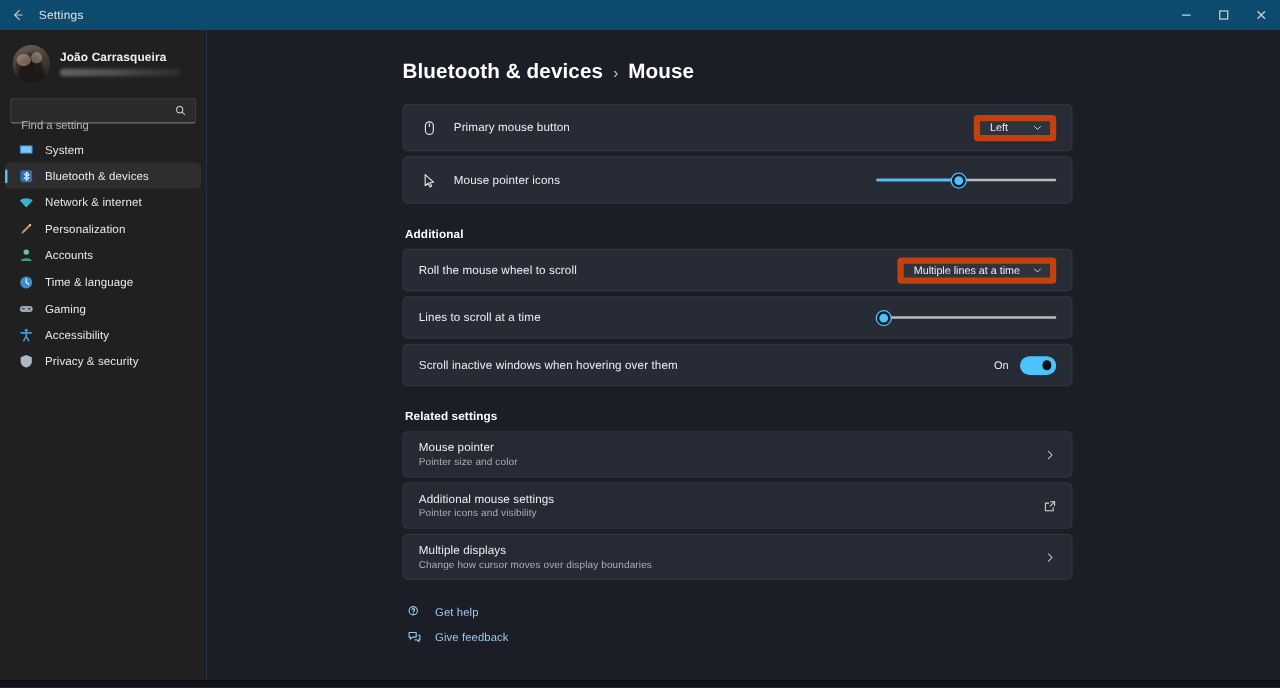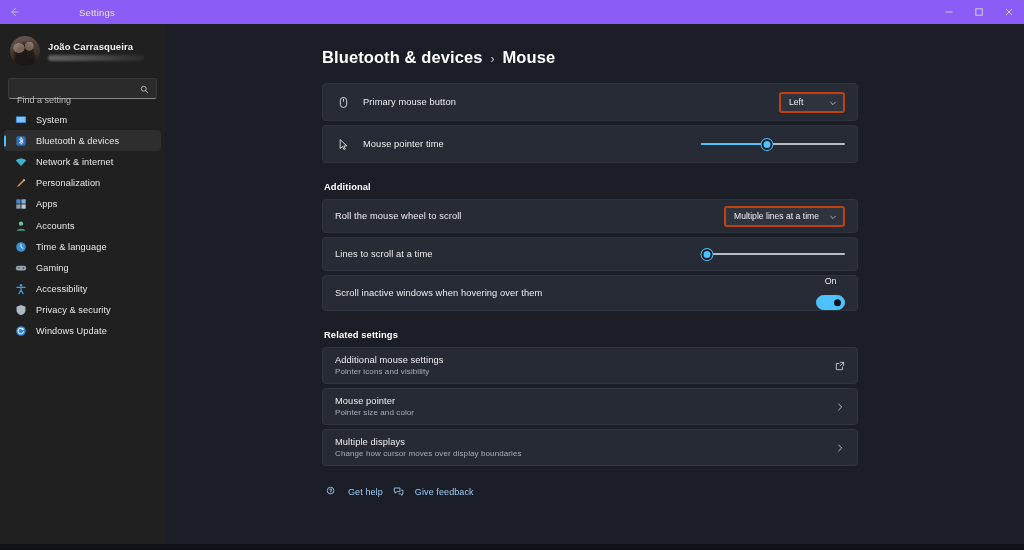--- a/index.html
+++ b/index.html
@@ -13,26 +13,25 @@
     position: relative;
     width: 1024px; height: 550px;
     background: #1b1e26;
     display: flex;
     flex-direction: column;
   }
 
   
   .titlebar {
     height: 24px;
-    background: #8b5cf6;
+    background: #0c4a6e;
     display: flex;
     align-items: center;
     flex: 0 0 24px;
     position: relative;
-    gap: 48px;
   }
   .tb-back {
     width: 28px; height: 24px;
     display: flex; align-items: center; justify-content: center;
     color: #c8c8c8;
   }
   .tb-back svg { display:block; }
   .tb-title {
     font-size: 9.5px;
     color: #e4e4e4;
@@ -244,21 +243,21 @@
     font-weight: 700;
     margin: 18px 0 7px 2px;
     letter-spacing: .1px;
   }
 
   
   .dropdown {
     height: 21px;
     min-width: 66px;
     background: #2f333d;
-    border: 2px solid #c2410c;
+    border: 5px solid #c2410c;
     border-radius: 3px;
     display: flex;
     align-items: center;
     justify-content: space-between;
     padding: 0 6px 0 8px;
     gap: 10px;
   }
   .dropdown .dd-val {
     font-size: 8.6px;
     color: #eeeeee;
@@ -292,21 +291,21 @@
     position: absolute;
     width: 11px; height: 11px;
     border-radius: 50%;
     background: #4cc2ff;
     border: 2.5px solid #1b1e26;
     box-shadow: 0 0 0 1px #4cc2ff;
     transform: translateX(-50%);
   }
 
   
-  .toggle-wrap { display: flex; align-items: center; gap: 9px; flex-direction: column; }
+  .toggle-wrap { display: flex; align-items: center; gap: 9px; }
   .toggle-label { font-size: 8.8px; color: #eeeeee; }
   .toggle {
     width: 29px; height: 15px;
     border-radius: 8px;
     background: #4cc2ff;
     border: 1px solid #4cc2ff;
     position: relative;
   }
   .toggle .knob {
     position: absolute;
@@ -315,21 +314,21 @@
     width: 7.5px; height: 7.5px;
     border-radius: 50%;
     background: #10121a;
   }
 
   
   .row-act { color: #d8d8d8; display: flex; align-items: center; }
   .row-act svg { display: block; }
 
   
-  .footer-links { margin-top: 20px; display: flex; flex-direction: row; gap: 9px; padding-left: 3px; }
+  .footer-links { margin-top: 20px; display: flex; flex-direction: column; gap: 9px; padding-left: 3px; }
   .flink { display: flex; align-items: center; gap: 10px; }
   .flink .fl-ico { width: 13px; flex: 0 0 13px; display: flex; align-items: center; justify-content: center; color: #9ac7ef; }
   .flink .fl-ico svg { display: block; }
   .flink .fl-text { font-size: 9px; color: #9ecbf5; letter-spacing: .1px; }
 
   .bottom-strip {
     position: absolute;
     left: 0; right: 0; bottom: 0;
     height: 6px;
     background: #121318;
@@ -427,31 +426,20 @@
         <div class="navitem">
           <span class="nav-ico">
             <svg width="12" height="12" viewBox="0 0 14 14">
               <path d="M2.2 11.8 L3.6 9.2 L10.4 2.4 L11.8 3.8 L5 10.6 Z" fill="#c98f5a"></path>
               <path d="M10.4 2.4 L11.8 3.8 L10.9 4.7 L9.5 3.3 Z" fill="#e7dcd2"></path>
             </svg>
           </span>
           <span class="nav-label">Personalization</span>
         </div>
 
-        <div class="navitem">
-          <span class="nav-ico">
-            <svg width="12" height="12" viewBox="0 0 14 14">
-              <rect x="1.5" y="1.5" width="5" height="5" fill="#4a87c4"></rect>
-              <rect x="7.5" y="1.5" width="5" height="5" fill="#7fb0d8"></rect>
-              <rect x="1.5" y="7.5" width="5" height="5" fill="#8aa0b5"></rect>
-              <rect x="7.5" y="7.5" width="5" height="5" fill="#bdc8d4"></rect>
-            </svg>
-          </span>
-          <span class="nav-label">Apps</span>
-        </div>
 
         <div class="navitem">
           <span class="nav-ico">
             <svg width="12" height="12" viewBox="0 0 14 14">
               <circle cx="7" cy="4.3" r="2.5" fill="#63c9a0"></circle>
               <path d="M2 12.5 C2 9.3 12 9.3 12 12.5 Z" fill="#3f9e7c"></path>
             </svg>
           </span>
           <span class="nav-label">Accounts</span>
         </div>
@@ -489,30 +477,20 @@
 
         <div class="navitem">
           <span class="nav-ico">
             <svg width="12" height="12" viewBox="0 0 14 14">
               <path d="M7 1.2 L12.2 3.2 V7.2 C12.2 10.2 9.8 12.2 7 12.9 C4.2 12.2 1.8 10.2 1.8 7.2 V3.2 Z" fill="#aeb9c6"></path>
             </svg>
           </span>
           <span class="nav-label">Privacy &amp; security</span>
         </div>
 
-        <div class="navitem">
-          <span class="nav-ico">
-            <svg width="12" height="12" viewBox="0 0 14 14">
-              <circle cx="7" cy="7" r="5.6" fill="#2f86d8"></circle>
-              <path d="M9.6 5.2 A3.3 3.3 0 1 0 10 7.8" fill="none" stroke="#eef7ff" stroke-width="1.2" stroke-linecap="round"></path>
-              <path d="M9.1 2.8 L10.2 5.5 L7.4 5.2 Z" fill="#eef7ff"></path>
-            </svg>
-          </span>
-          <span class="nav-label">Windows Update</span>
-        </div>
 
       </div>
     </div>
 
     <div class="main">
       <div class="content">
 
         <div class="breadcrumb">
           <span class="bc-parent">Bluetooth &amp; devices</span>
           <span class="bc-sep">›</span>
@@ -539,21 +517,21 @@
               </span>
             </div>
           </div>
 
           <div class="card tall">
             <span class="card-ico">
               <svg width="13" height="13" viewBox="0 0 14 14" fill="none" stroke="currentColor" stroke-width="1">
                 <path d="M3.4 1.8 L3.4 11.4 L5.9 9.1 L7.5 12.4 L9 11.7 L7.4 8.6 L10.6 8.4 Z" stroke-linejoin="round"></path>
               </svg>
             </span>
-            <span class="card-label">Mouse pointer time</span>
+            <span class="card-label">Mouse pointer icons</span>
             <span class="grow"></span>
             <div class="slider">
               <div class="sl-track"></div>
               <div class="sl-fill" style="width:46%"></div>
               <div class="sl-thumb" style="left:46%"></div>
             </div>
           </div>
 
         </div>
 
@@ -596,42 +574,42 @@
           </div>
 
         </div>
 
         <div class="section-head">Related settings</div>
 
         <div class="card-group">
 
           <div class="card link-card">
             <div class="card-textwrap">
+              <span class="card-label">Mouse pointer</span>
+              <span class="card-sub">Pointer size and color</span>
+            </div>
+            <span class="grow"></span>
+            <span class="row-act">
+              <svg width="10" height="10" viewBox="0 0 12 12" fill="none" stroke="currentColor" stroke-width="1">
+                <path d="M4.4 2.4 L8 6 L4.4 9.6" stroke-linecap="round" stroke-linejoin="round"></path>
+              </svg>
+            </span>
+          </div>
+
+          <div class="card link-card">
+            <div class="card-textwrap">
               <span class="card-label">Additional mouse settings</span>
               <span class="card-sub">Pointer icons and visibility</span>
             </div>
             <span class="grow"></span>
             <span class="row-act">
               <svg width="10" height="10" viewBox="0 0 12 12" fill="none" stroke="currentColor" stroke-width="1">
                 <path d="M6.6 1.6 H10.4 V5.4" stroke-linecap="round" stroke-linejoin="round"></path>
                 <path d="M10.4 1.6 L6.2 5.8" stroke-linecap="round"></path>
                 <path d="M9 7.2 V10.4 H1.6 V3 H4.8" stroke-linecap="round" stroke-linejoin="round"></path>
-              </svg>
-            </span>
-          </div>
-
-          <div class="card link-card">
-            <div class="card-textwrap">
-              <span class="card-label">Mouse pointer</span>
-              <span class="card-sub">Pointer size and color</span>
-            </div>
-            <span class="grow"></span>
-            <span class="row-act">
-              <svg width="10" height="10" viewBox="0 0 12 12" fill="none" stroke="currentColor" stroke-width="1">
-                <path d="M4.4 2.4 L8 6 L4.4 9.6" stroke-linecap="round" stroke-linejoin="round"></path>
               </svg>
             </span>
           </div>
 
           <div class="card link-card">
             <div class="card-textwrap">
               <span class="card-label">Multiple displays</span>
               <span class="card-sub">Change how cursor moves over display boundaries</span>
             </div>
             <span class="grow"></span>

